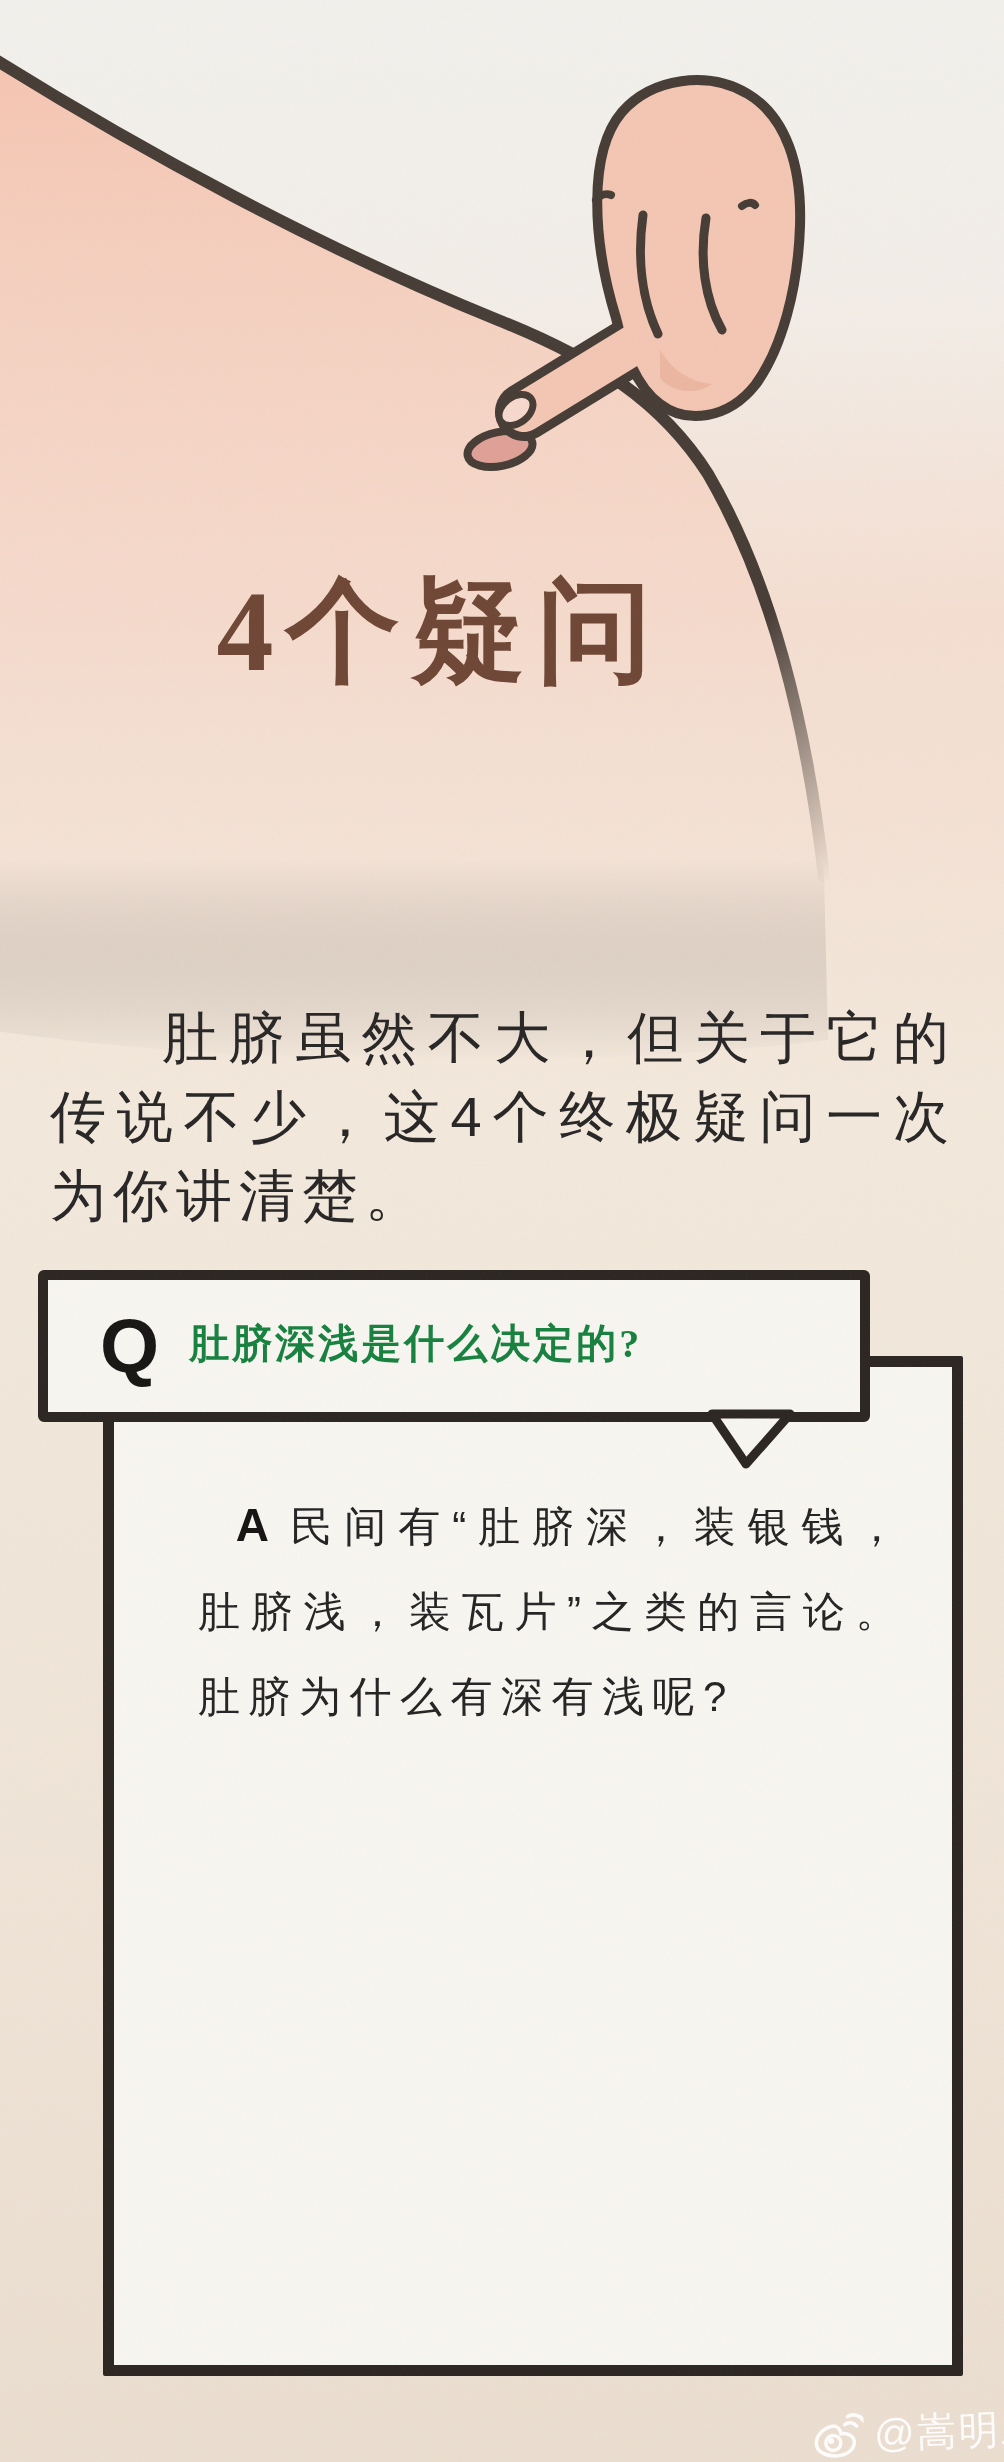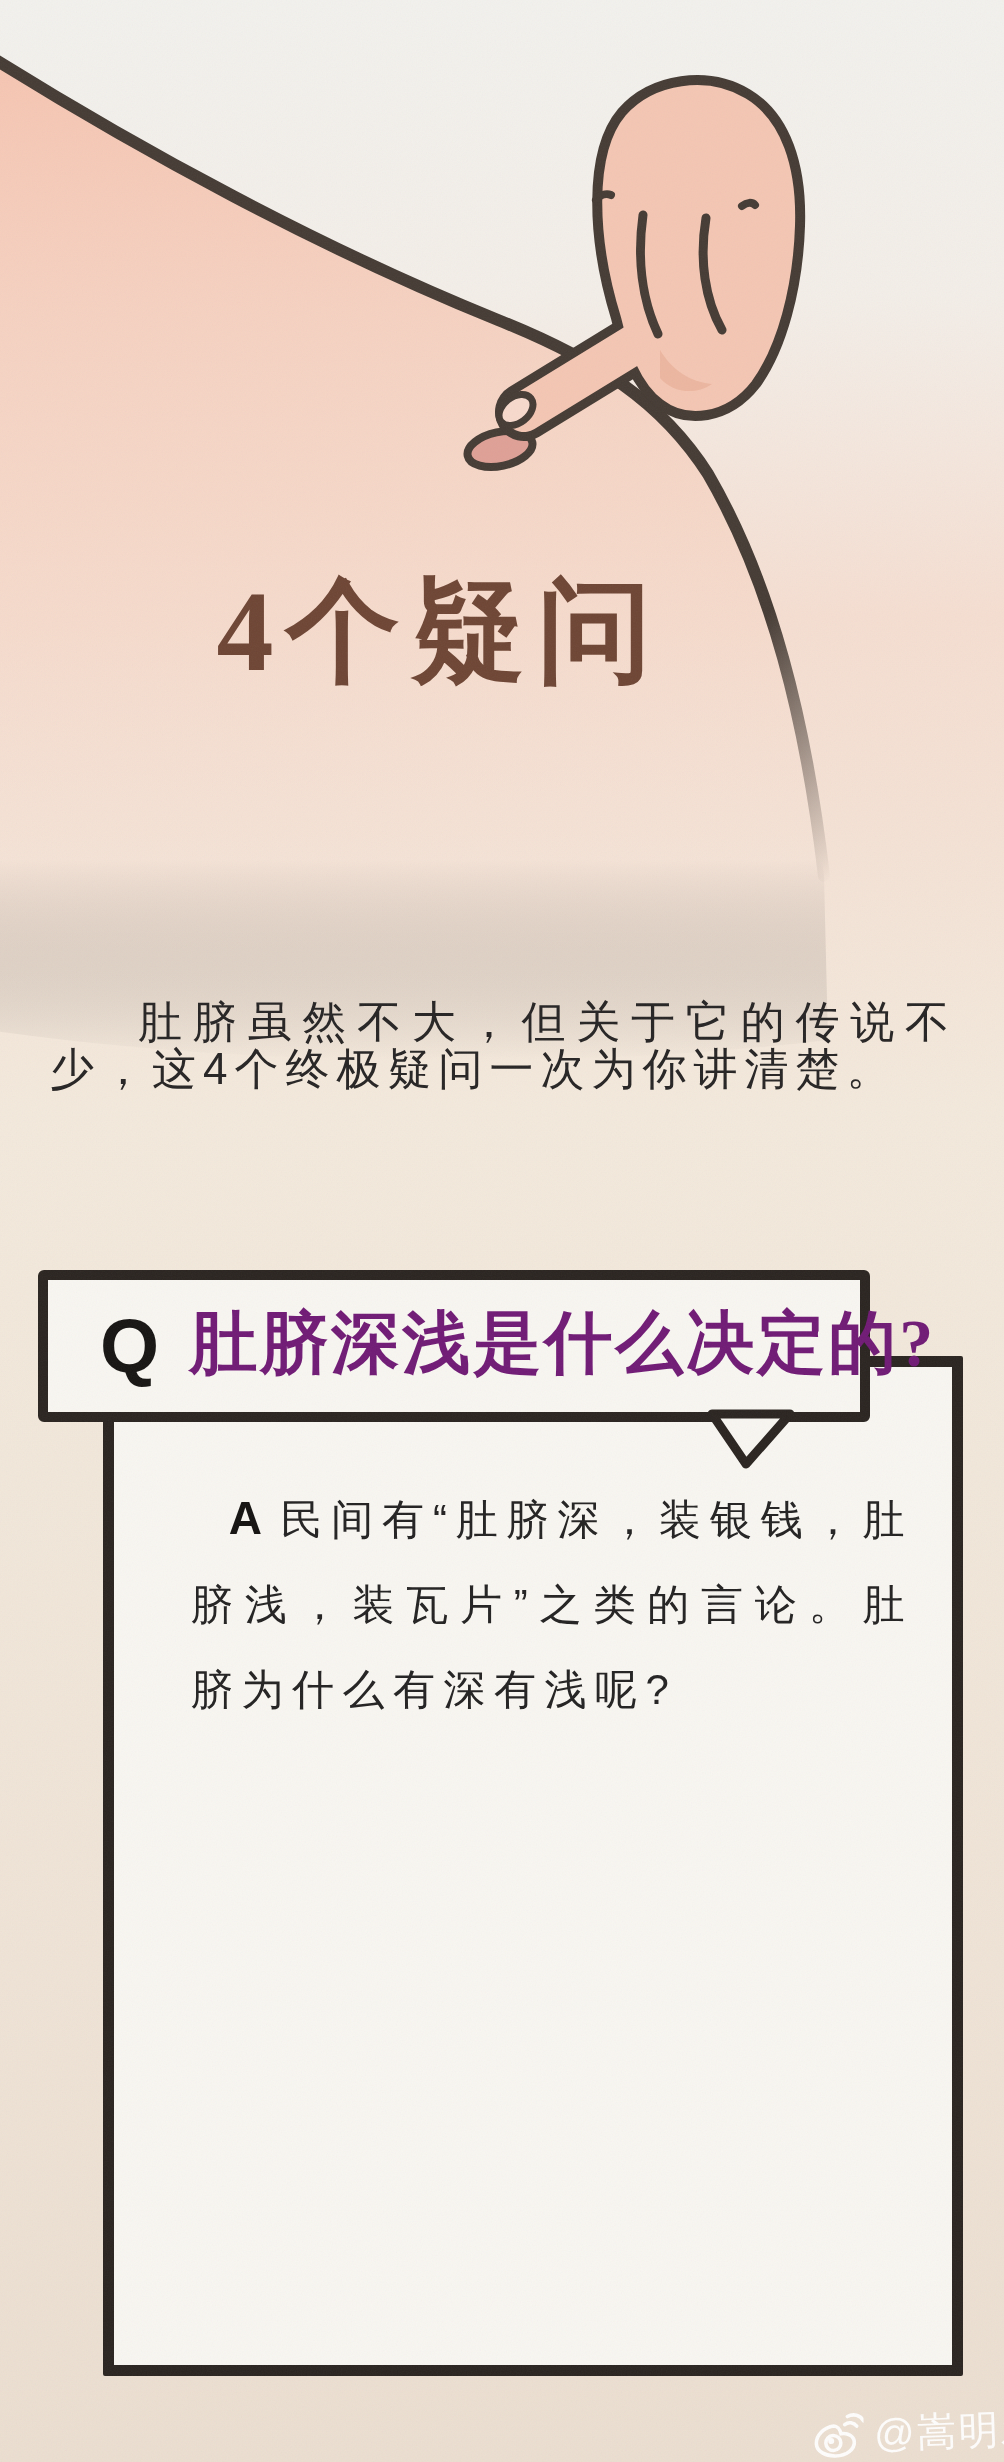--- a/index.html
+++ b/index.html
@@ -35,50 +35,50 @@
   .title-highlight {
     font-size:152px; font-weight:900; color:#a04a26;
     margin:0 16px; letter-spacing:2px;
     display:inline-block; transform:rotate(-1deg);
   }
   .title-line2 { margin-top:16px; font-size:114px; line-height:120px; letter-spacing:12px; }
 
   
   .intro {
     position:absolute; top:998px; left:50px; width:906px; z-index:2;
-    font-size:44px; line-height:47px; letter-spacing:7px;
+    font-size:56px; line-height:79px; letter-spacing:7px;
     color:#262424; text-align:justify; text-indent:2em; margin:0;
   }
 
   
   .q-box {
     position:absolute; left:38px; top:1270px; width:832px; height:152px;
     box-sizing:border-box; z-index:3;
     background:#f8f6f1;
     border:10px solid #2a2420; border-radius:6px;
     display:flex; align-items:center; padding-left:52px;
   }
   .q-label { font-size:76px; font-weight:800; color:#161412; margin-right:30px; line-height:1; }
   .q-question {
     font-family:"Liberation Serif", serif;
-    font-size:68px; font-weight:700; color:#701a75;
+    font-size:40px; font-weight:700; color:#15803d;
     letter-spacing:3px; padding-bottom:6px; white-space:nowrap;
   }
   .bubble-tail { position:absolute; left:698px; top:1406px; z-index:4; }
 
   
   .a-box {
     position:absolute; left:103px; top:1356px; width:860px; height:1020px;
     box-sizing:border-box; z-index:1;
     background:#f8f6f1;
     border:11px solid #2a2420; border-radius:2px;
     padding:100px 30px 40px 68px;
   }
   .a-box p {
-    margin:9px; font-size:42px; line-height:85px; letter-spacing:8.5px;
+    margin:16px; font-size:42px; line-height:85px; letter-spacing:8.5px;
     color:#232222; text-align:justify;
   }
   .answer-p1 { text-indent:0.9em; }
   .answer-p2 { text-indent:2em; }
   .a-label { font-weight:800; font-size:46px; color:#141210; margin-right:18px; letter-spacing:0; }
 
   
   .watermark {
     position:absolute; left:812px; top:2404px; z-index:5;
     display:flex; align-items:center; gap:10px;

